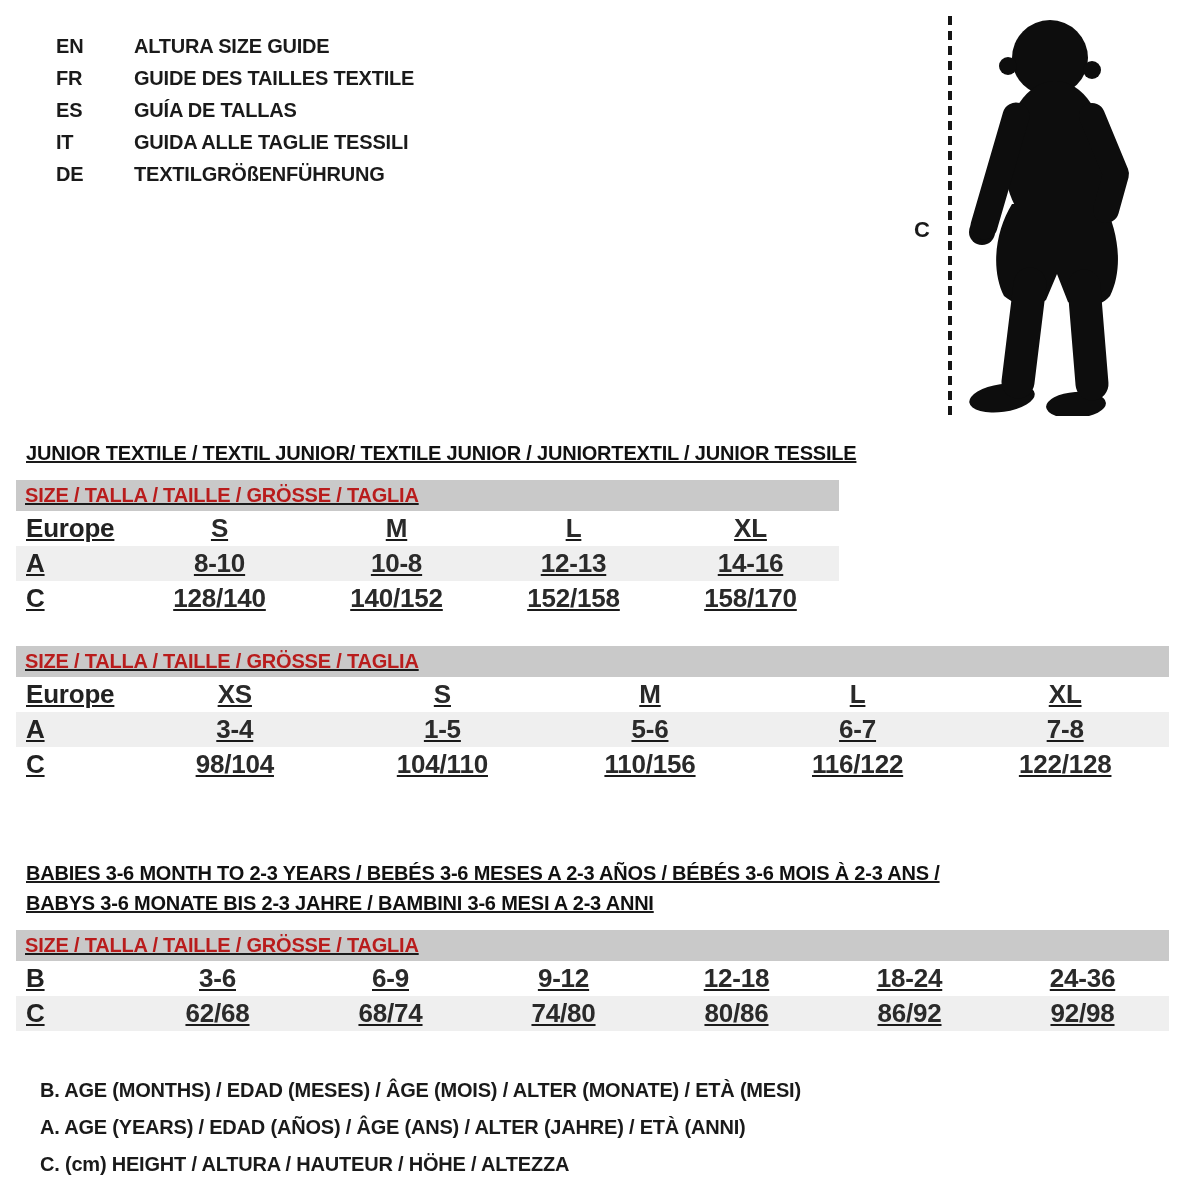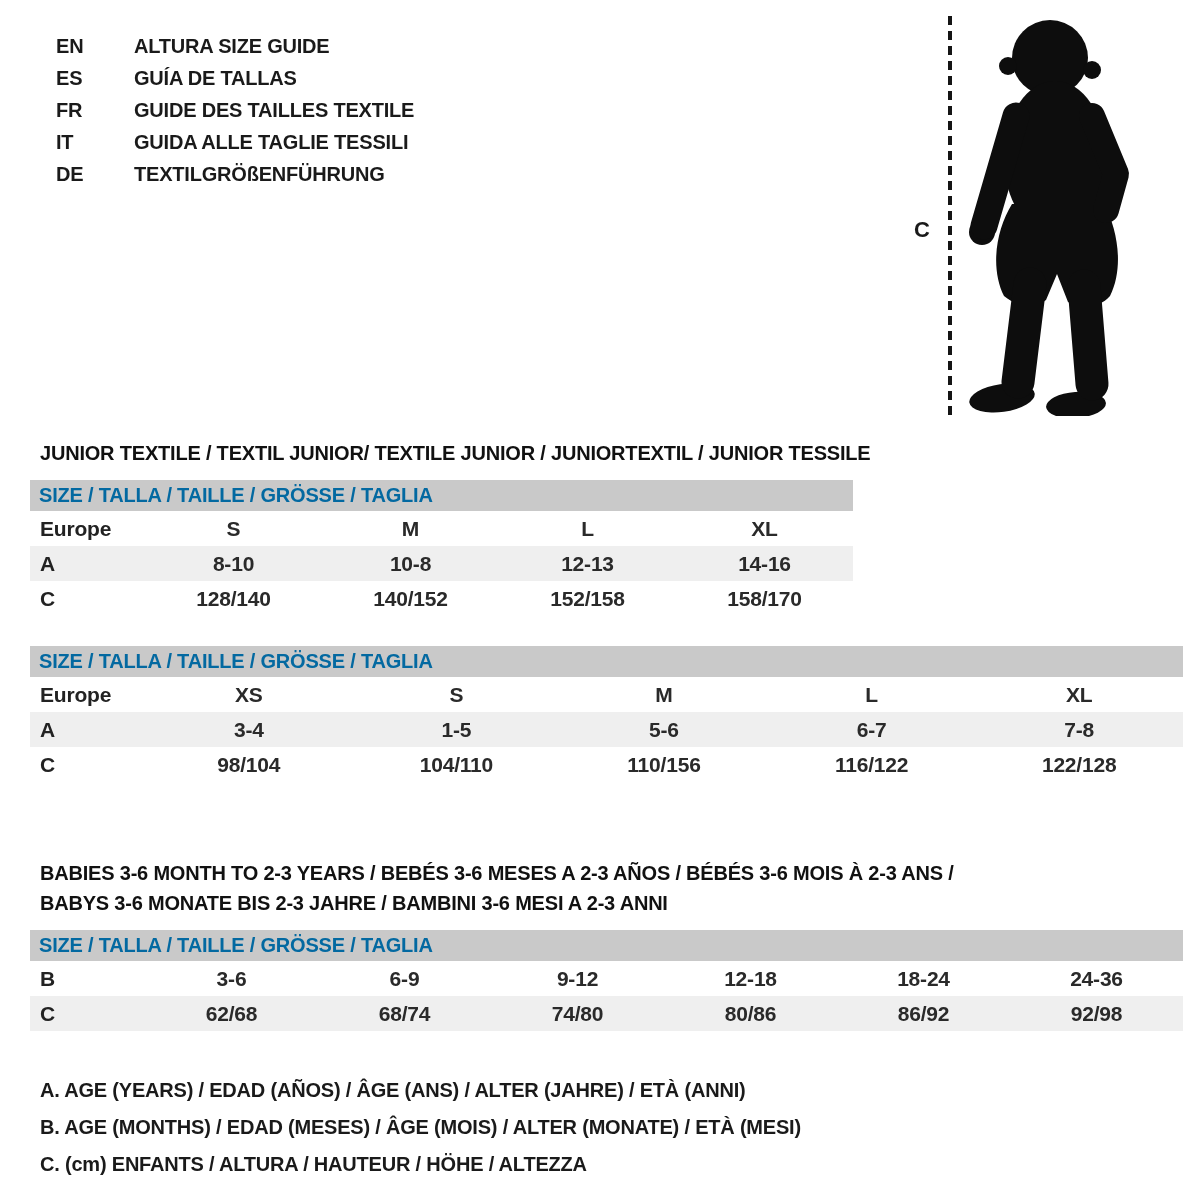--- a/index.html
+++ b/index.html
@@ -21,56 +21,56 @@
 
   
   .dash-line {
     position:absolute; left:948px; top:16px; width:4px; height:402px;
     background:repeating-linear-gradient(to bottom,#151515 0 9px,transparent 9px 15px);
   }
   .c-label { position:absolute; left:914px; top:217px; font-size:22px; }
   .silhouette { position:absolute; left:962px; top:16px; width:176px; height:400px; }
 
   
-  .section { position:absolute; left:30px; }
+  .section { position:absolute; left:16px;text-decoration:underline; }
   .section-junior   { top:438px; width:823px; }
   .section-children { top:646px; width:1153px; }
   .section-babies   { top:858px; width:1153px; }
   .sec-title-wrap { margin-left:10px; margin-bottom:12px; }
   .sec-title { font-size:20px; line-height:30px; color:#111; white-space:nowrap; }
   .sec-title sub { font-size:0.6em; position:relative; top:0.28em; }
 
   .size-bar {
-    height:31px; line-height:31px; background:#c9c9c9; color:#0369a1;
+    height:31px; line-height:31px; background:#c9c9c9; color:#b91c1c;
     padding-left:9px; font-size:20px;
   }
-  .t-row { display:flex; height:35px; align-items:center; font-size:21px; }
+  .t-row { display:flex; height:35px; align-items:center; font-size:26px; }
   .t-row.shaded { background:#efefef; }
   .t-label { width:115px; padding-left:10px; color:#222; }
   .t-cell { flex:1; text-align:center; color:#2a2a2a; }
 
   
   .notes { position:absolute; left:40px; top:1072px; }
   .note-line { font-size:20px; line-height:37px; white-space:nowrap; }
 </style>
 </head>
 <body>
 
 <div class="langs" id="langs">
     <div class="lang-row">
       <span class="lang-code">EN</span>
       <span class="lang-label">ALTURA SIZE GUIDE</span>
     </div>
     <div class="lang-row">
+      <span class="lang-code">FR</span>
+      <span class="lang-label">GUIDE DES TAILLES TEXTILE</span>
+    </div>
+    <div class="lang-row">
       <span class="lang-code">ES</span>
       <span class="lang-label">GUÍA DE TALLAS</span>
-    </div>
-    <div class="lang-row">
-      <span class="lang-code">FR</span>
-      <span class="lang-label">GUIDE DES TAILLES TEXTILE</span>
     </div>
     <div class="lang-row">
       <span class="lang-code">IT</span>
       <span class="lang-label">GUIDA ALLE TAGLIE TESSILI</span>
     </div>
     <div class="lang-row">
       <span class="lang-code">DE</span>
       <span class="lang-label">TEXTILGRÖßENFÜHRUNG</span>
     </div>
   </div>
@@ -172,16 +172,16 @@
         <div class="t-cell">68/74</div>
         <div class="t-cell">74/80</div>
         <div class="t-cell">80/86</div>
         <div class="t-cell">86/92</div>
         <div class="t-cell">92/98</div>
       </div>
     </section>
   </div>
 
 <div class="notes" id="notes">
+    <div class="note-line">B. AGE (MONTHS) / EDAD (MESES) / ÂGE (MOIS) / ALTER (MONATE) / ETÀ (MESI)</div>
     <div class="note-line">A. AGE (YEARS) / EDAD (AÑOS) / ÂGE (ANS) / ALTER (JAHRE) / ETÀ (ANNI)</div>
-    <div class="note-line">B. AGE (MONTHS) / EDAD (MESES) / ÂGE (MOIS) / ALTER (MONATE) / ETÀ (MESI)</div>
-    <div class="note-line">C. (cm) ENFANTS / ALTURA / HAUTEUR / HÖHE / ALTEZZA</div>
+    <div class="note-line">C. (cm) HEIGHT / ALTURA / HAUTEUR / HÖHE / ALTEZZA</div>
   </div>
 
 </body></html>

